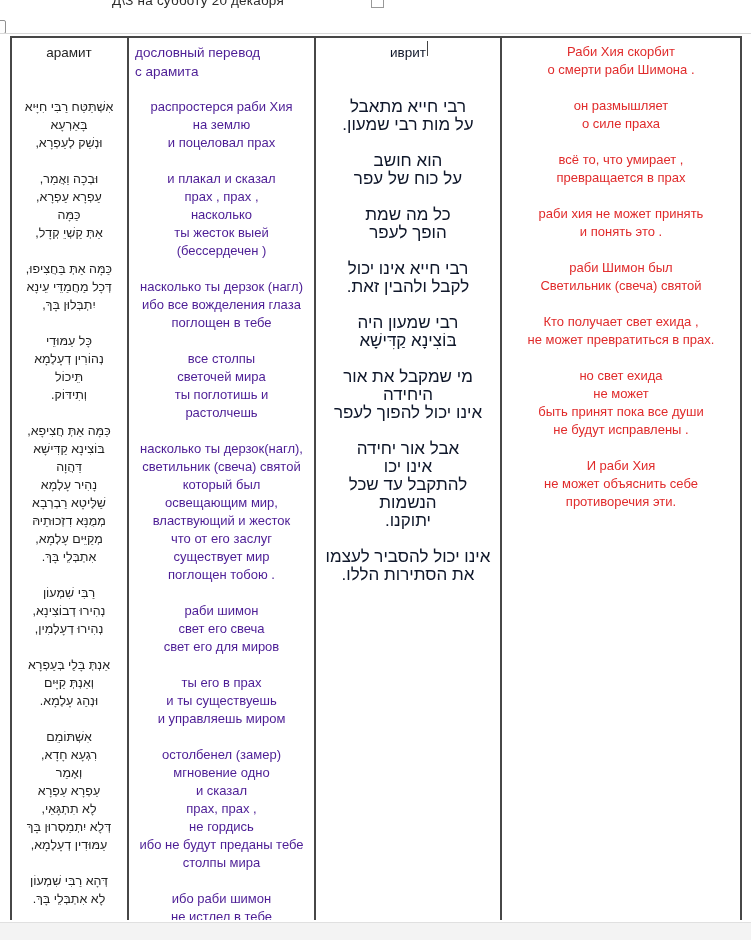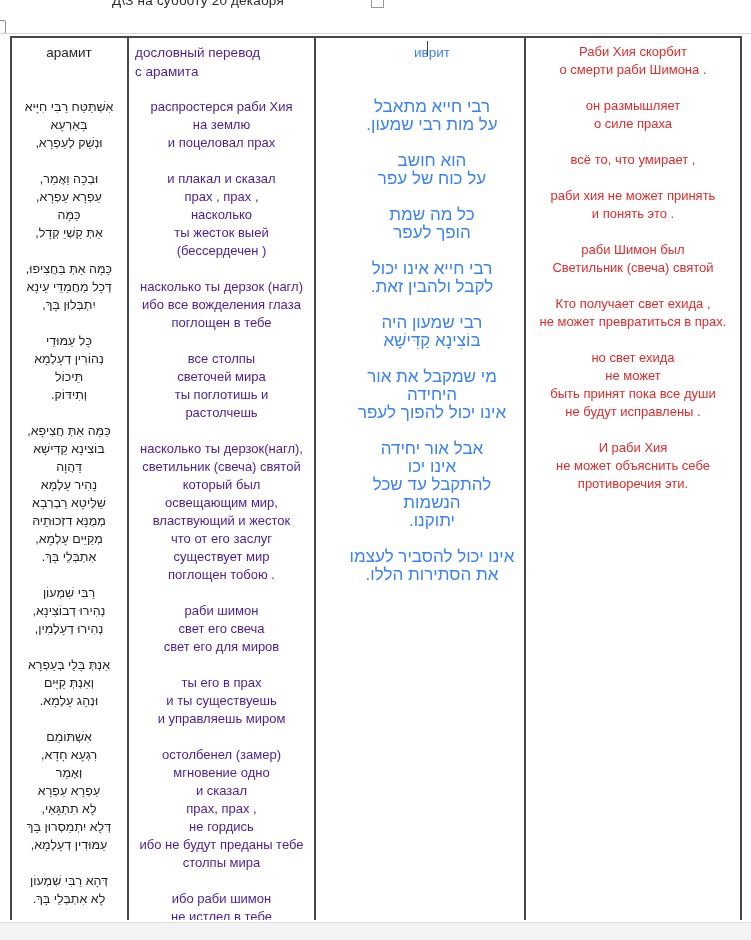--- a/index.html
+++ b/index.html
@@ -173,21 +173,21 @@
             <div class="line">не гордись</div>
             <div class="line">ибо не будут преданы тебе</div>
             <div class="line">столпы мира</div>
           </div>
           <div class="block">
             <div class="line">ибо раби шимон</div>
             <div class="line">не истлел в тебе</div>
           </div>
         </div>
     </div>
-    <div class="cell c2" style="color: #3b82f6; margin-left: 24px;">
+    <div class="cell c2" style="color: #0f172a;">
       <div class="cell-header">
           <div class="line">иврит</div>
         </div>
       <div class="cell-body">
           <div class="block">
             <div class="line">רבי חייא מתאבל</div>
             <div class="line">על מות רבי שמעון.</div>
           </div>
           <div class="block">
             <div class="line">הוא חושב</div>
@@ -226,20 +226,21 @@
           <div class="block">
             <div class="line">Раби Хия скорбит</div>
             <div class="line">о смерти раби Шимона .</div>
           </div>
           <div class="block">
             <div class="line">он размышляет</div>
             <div class="line">о силе праха</div>
           </div>
           <div class="block">
             <div class="line">всё то, что умирает ,</div>
+            <div class="line">превращается в прах</div>
           </div>
           <div class="block">
             <div class="line">раби хия не может принять</div>
             <div class="line">и понять это .</div>
           </div>
           <div class="block">
             <div class="line">раби Шимон был</div>
             <div class="line">Светильник (свеча) святой</div>
           </div>
           <div class="block">

